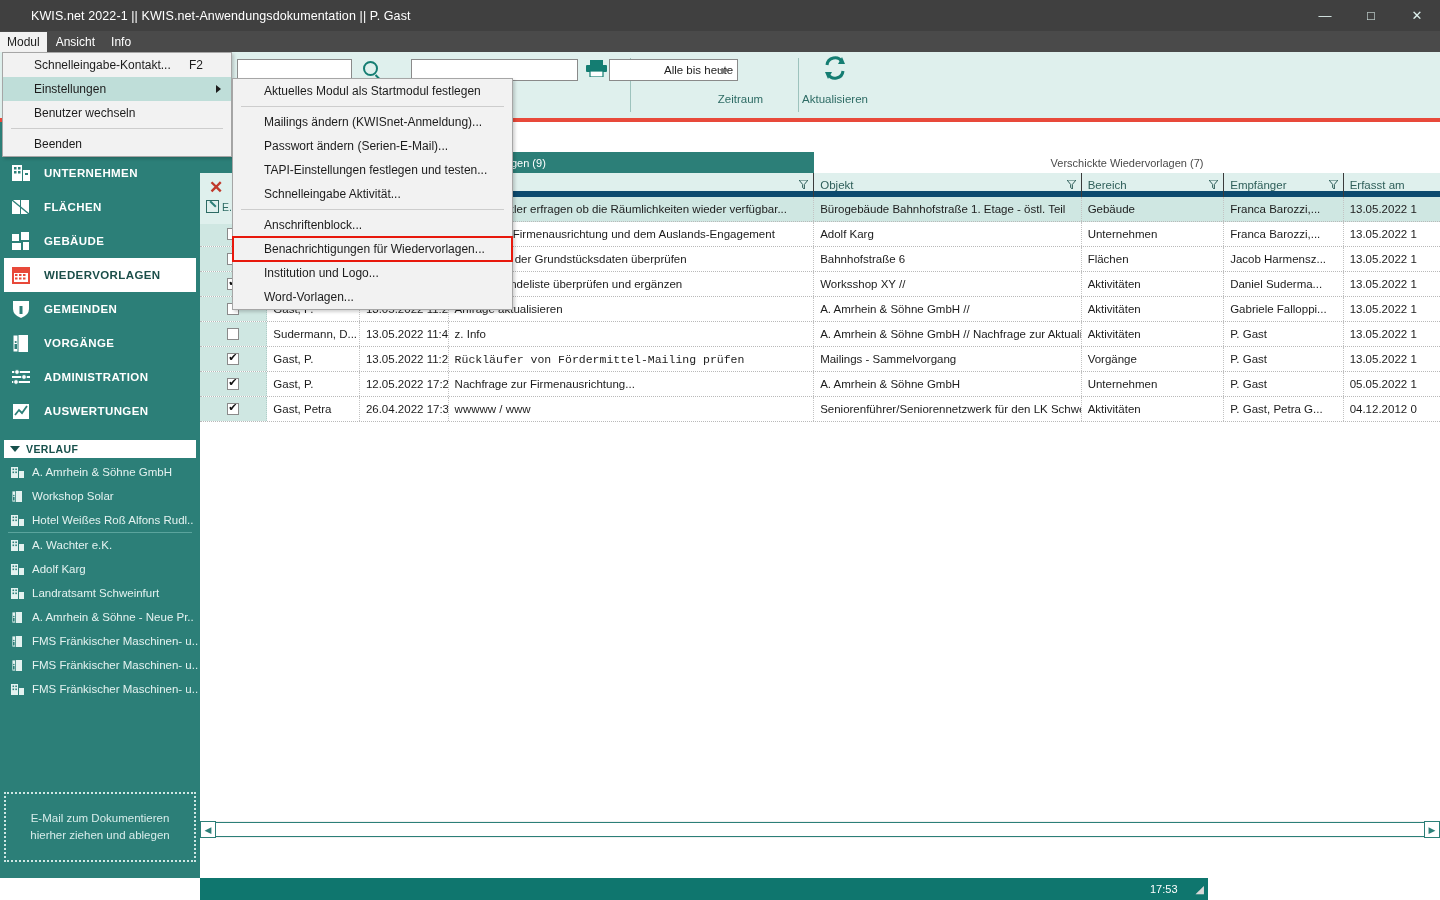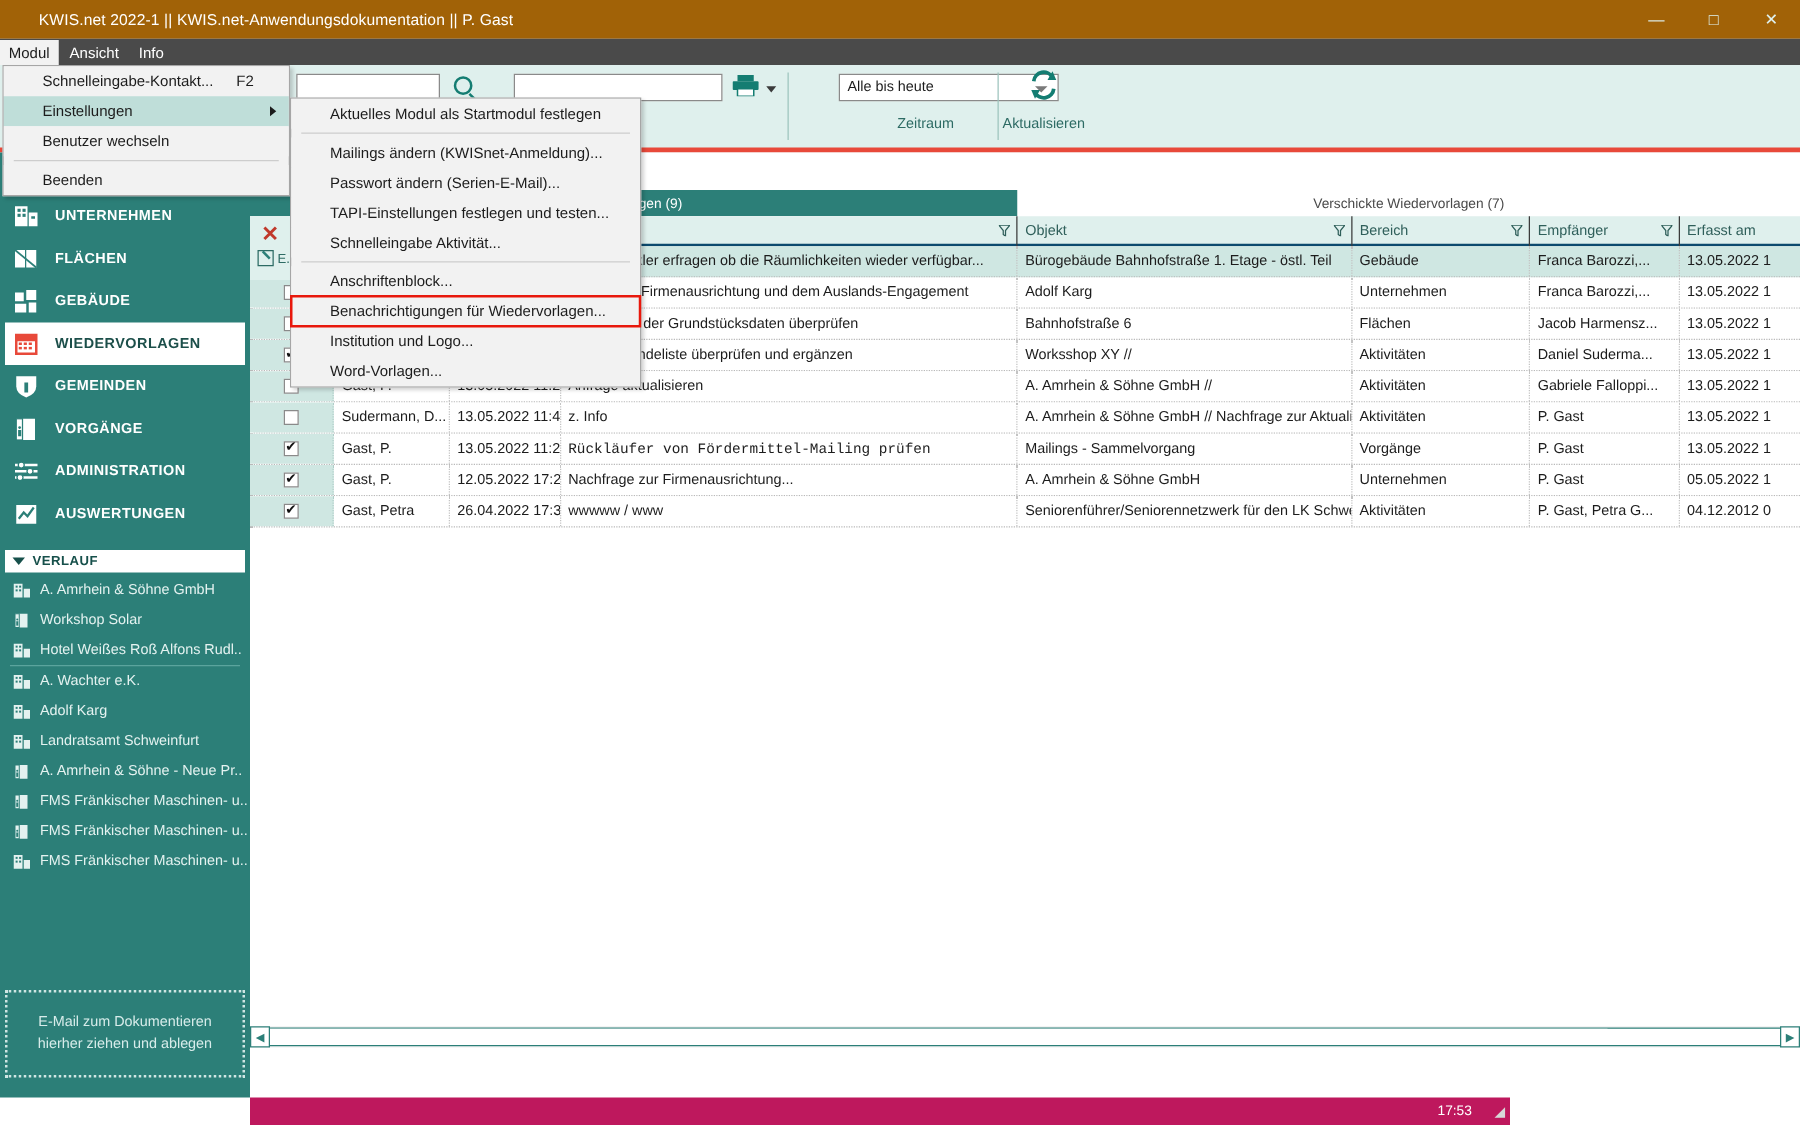--- a/index.html
+++ b/index.html
@@ -12,21 +12,21 @@
   #app {
     position: relative;
     width: 1440px; height: 900px;
     background: #ffffff;
   }
 
   
   .titlebar {
     position: absolute; top: 0; left: 0;
     width: 1440px; height: 31px;
-    background: #a16207;
+    background: #404040;
     display: flex; align-items: center;
   }
   .titlebar .title {
     color: #ffffff; font-size: 12.5px;
     margin-left: 31px; letter-spacing: .1px;
   }
   .wincontrols {
     position: absolute; right: 0; top: 0;
     height: 31px; display: flex; align-items: center;
   }
@@ -206,21 +206,21 @@
   .edit-ico::after {
     content:""; position:absolute; left:2px; top:2px;
     width: 8px; height: 2px; background:#2c7f78; transform: rotate(45deg);
   }
 
   
   .ghead {
     position: absolute; top: 0; left: 0;
     width: 1240px; height: 24px;
     background: #dff0ed;
-    border-bottom: 2px solid #0c4a6e;
+    border-bottom: 6px solid #0c4a6e;
     display: flex;
   }
   .gh {
     position: relative; height: 24px;
     display: flex; align-items: center;
     font-size: 11.5px; color: #2f5f5a;
     padding-left: 6px;
     border-right: 1px solid #3b3b3b;
   }
   .gh .funnel {
@@ -266,21 +266,21 @@
   .hs-track {
     flex: 1; height: 15px; background: #ffffff;
     border-top: 1px solid #2c7f78; border-bottom: 1px solid #2c7f78;
   }
   .hs-thumb { height: 13px; width: 1070px; background: #ffffff; }
 
   
   .statusbar {
     position: absolute; left: 200px; bottom: 0;
     width: 1008px; height: 22px;
-    background: #be185d;
+    background: #0f766e;
     display: flex; align-items: center; justify-content: flex-end;
   }
   .statusbar .time { color: #ffffff; font-size: 11px; margin-right: 18px; }
   .grip { margin-right: 4px; color: #d8d8d8; font-size: 11px; }
 
   
   .menu {
     position: absolute; background: #f2f2f2;
     border: 1px solid #a6a6a6; z-index: 50;
     box-shadow: 2px 2px 3px rgba(0,0,0,.18);
@@ -339,21 +339,21 @@
     <svg class="printer" style="left:586px; top:7px;" viewBox="0 0 21 18">
       <rect x="4" y="1" width="13" height="5" fill="#147d72"></rect>
       <rect x="0" y="6" width="21" height="7" rx="1" fill="#147d72"></rect>
       <rect x="4" y="12" width="13" height="6" fill="#ffffff" stroke="#147d72" stroke-width="1.2"></rect>
     </svg>
     <div class="caret-dn" style="left:613px; top:17px;"></div>
     <div class="rb-label" style="left:500px; top:92px; width:140px;">...ausgabe</div>
 
     <div class="rb-sep" style="left:630px;"></div>
 
-    <div class="combo" style="left:671px; top:7px; width:176px;">
+    <div class="combo" style="left:609px; top:7px; width:129px;padding-left:48px;">
       <span>Alle bis heute</span>
       <i class="cb-arrow"></i>
     </div>
     <div class="rb-label" style="left:665px; top:41px; width:151px;">Zeitraum</div>
 
     <div class="rb-sep" style="left:798px;"></div>
 
     <svg class="refresh-icon" style="left:822px; top:4px;" viewBox="0 0 26 24">
       <path d="M5 9 A8 8 0 0 1 20 6" fill="none" stroke="#147d72" stroke-width="3"></path>
       <polygon points="20,1 23,8 16,8" fill="#147d72"></polygon>

